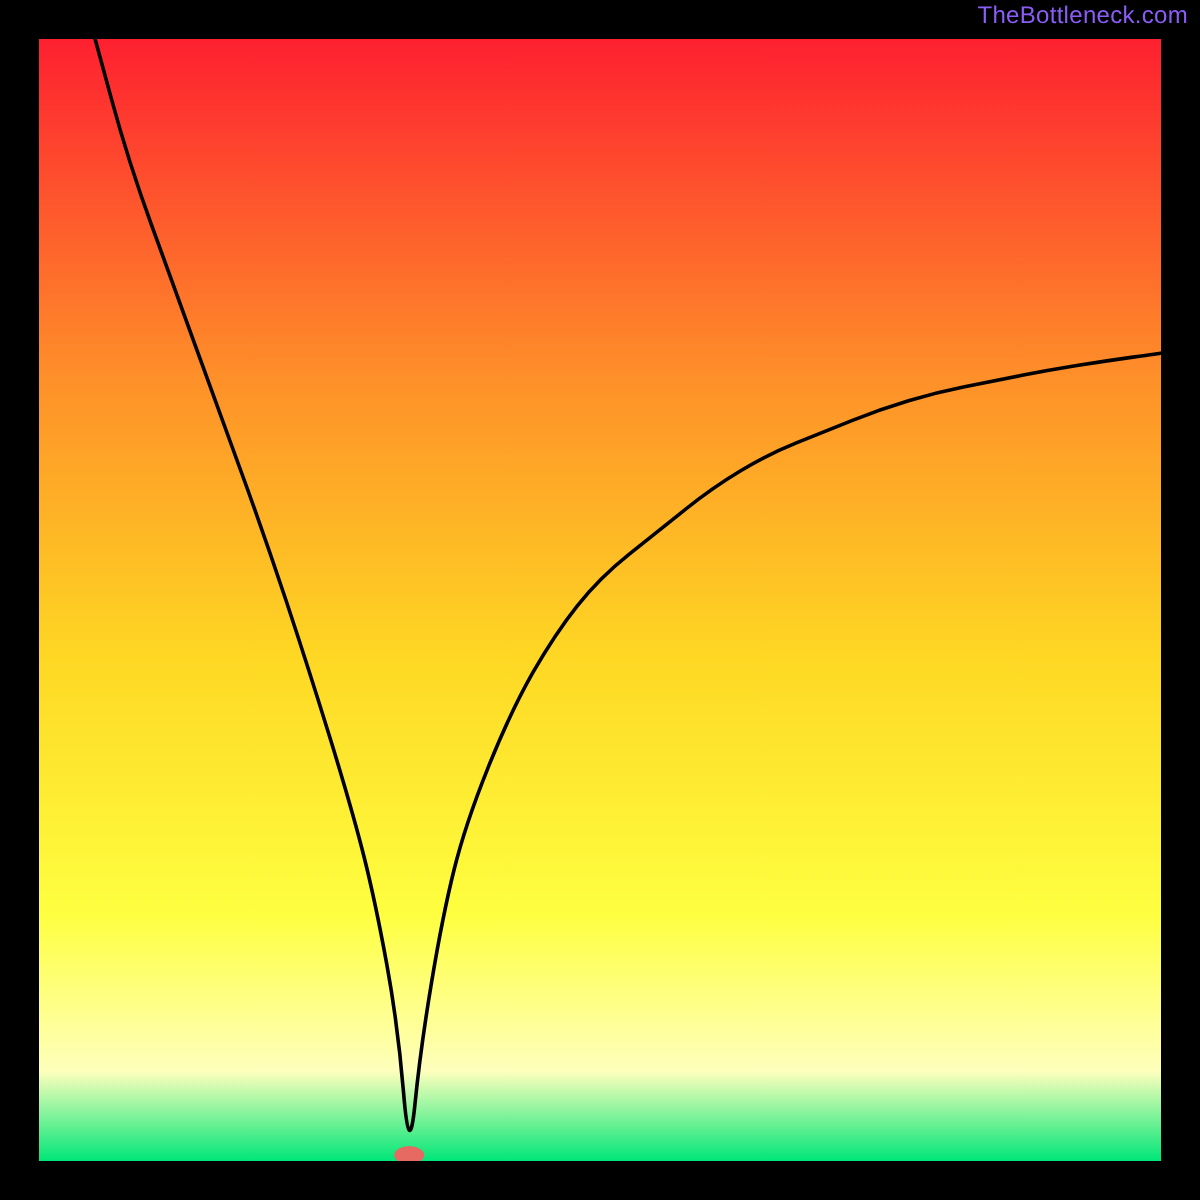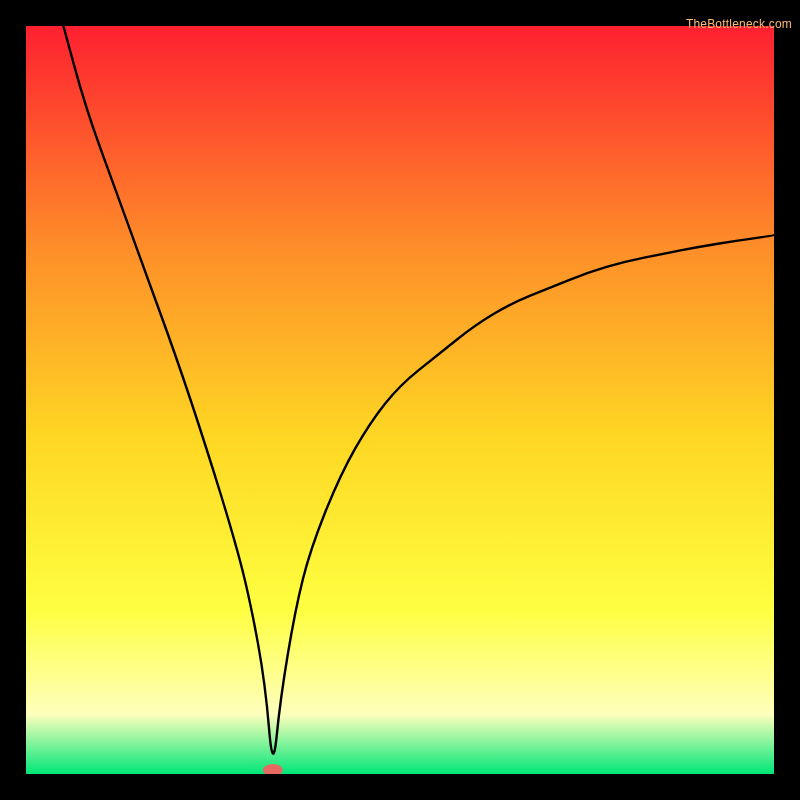--- a/index.html
+++ b/index.html
@@ -21,24 +21,24 @@
   }
   .plot-area {
     position: absolute;
     left: 0;
     top: 0;
     width: 748px;
     height: 748px;
   }
   .watermark {
     position: absolute;
-    top: 17px;
+    top: 2px;
     right: 8px;
-    color: #fdba74;
-    font-size: 12px;
+    color: #8b5cf6;
+    font-size: 16px;
     font-weight: 500;
     letter-spacing: 0.2px;
   }
   svg {
     display: block;
   }
 </style>
 </head>
 <body>
 

